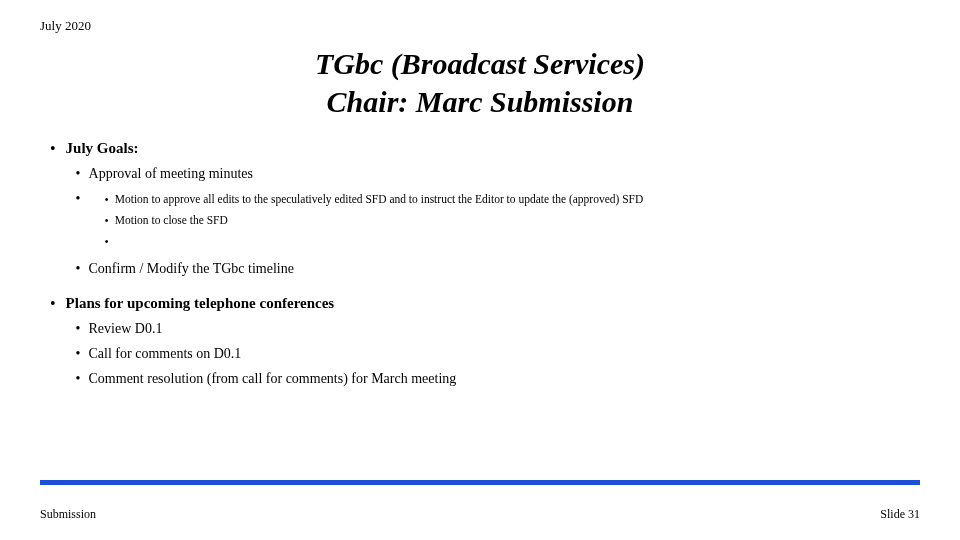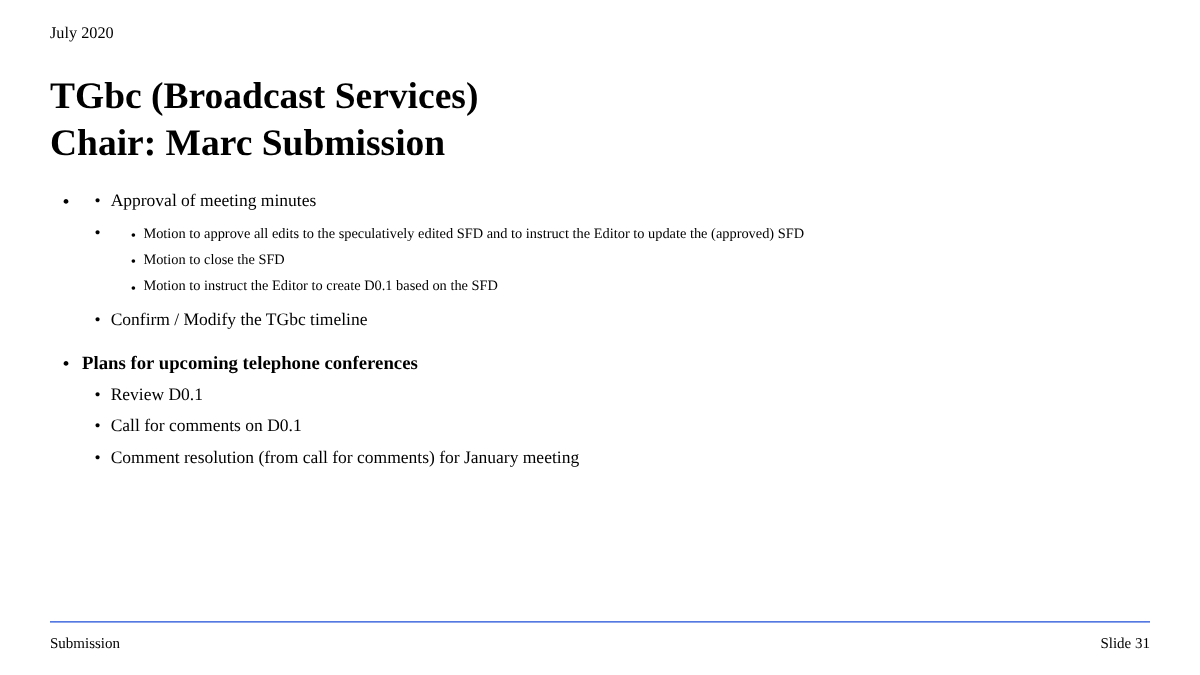--- a/index.html
+++ b/index.html
@@ -24,37 +24,38 @@
       padding: 18px 40px 18px 40px;
       position: relative;
       display: flex;
       flex-direction: column;
     }
 
     .header-row {
       display: flex;
       justify-content: space-between;
       align-items: flex-end;
-      margin-bottom: 20px;
+      margin-bottom: 7px;
     }
 
     .header-left {
       font-size: 13px;
       font-weight: normal;
     }
 
     .header-right {
       font-size: 13px;
       font-weight: normal;
     }
 
     .title-section {
-      text-align: left;
+      text-align: center;
       margin-bottom: 18px;
       margin-top: 4px;
+      font-style: italic;
     }
 
     .title-line1 {
       font-size: 30px;
       font-weight: bold;
       line-height: 1.25;
     }
 
     .title-line2 {
       font-size: 30px;
@@ -134,22 +135,22 @@
 
     .sub-sub-bullet-text {
       font-size: 11.5px;
       line-height: 1.5;
     }
 
     .footer-row {
       display: flex;
       justify-content: space-between;
       align-items: center;
-      border-top: 1px solid #1d4ed8;
-      padding-top: 9px;
+      border-top: 5px solid #1d4ed8;
+      padding-top: 22px;
       margin-top: auto;
     }
 
     .footer-left {
       font-size: 12px;
     }
 
     .footer-center {
       font-size: 12px;
     }
@@ -170,20 +171,21 @@
   <div class="title-section">
     <div class="title-line1">TGbc (Broadcast Services)</div>
     <div class="title-line2">Chair: Marc Submission</div>
   </div>
 
   <div class="content-section">
 
     <div class="main-bullet">
       <span class="bullet-dot">•</span>
       <div class="bullet-content">
+        <div class="main-bullet-label">July Goals:</div>
         <div class="sub-bullets">
 
           <div class="sub-bullet">
             <span class="sub-bullet-dot">•</span>
             <span class="sub-bullet-text">Approval of meeting minutes</span>
           </div>
 
           <div class="sub-bullet">
             <span class="sub-bullet-dot">•</span>
             <div>
@@ -191,21 +193,20 @@
                 <div class="sub-sub-bullet">
                   <span class="sub-sub-bullet-dot">•</span>
                   <span class="sub-sub-bullet-text">Motion to approve all edits to the speculatively edited SFD and to instruct the Editor to update the (approved) SFD</span>
                 </div>
                 <div class="sub-sub-bullet">
                   <span class="sub-sub-bullet-dot">•</span>
                   <span class="sub-sub-bullet-text">Motion to close the SFD</span>
                 </div>
                 <div class="sub-sub-bullet">
                   <span class="sub-sub-bullet-dot">•</span>
-                  <span class="sub-sub-bullet-text">Motion to instruct the Editor to create D0.1 based on the SFD</span>
                 </div>
               </div>
             </div>
           </div>
 
           <div class="sub-bullet">
             <span class="sub-bullet-dot">•</span>
             <span class="sub-bullet-text">Confirm / Modify the TGbc timeline</span>
           </div>
 
@@ -224,21 +225,21 @@
             <span class="sub-bullet-text">Review D0.1</span>
           </div>
 
           <div class="sub-bullet">
             <span class="sub-bullet-dot">•</span>
             <span class="sub-bullet-text">Call for comments on D0.1</span>
           </div>
 
           <div class="sub-bullet">
             <span class="sub-bullet-dot">•</span>
-            <span class="sub-bullet-text">Comment resolution (from call for comments) for January meeting</span>
+            <span class="sub-bullet-text">Comment resolution (from call for comments) for March meeting</span>
           </div>
 
         </div>
       </div>
     </div>
 
   </div>
 
   <div class="footer-row">
     <span class="footer-left">Submission</span>

